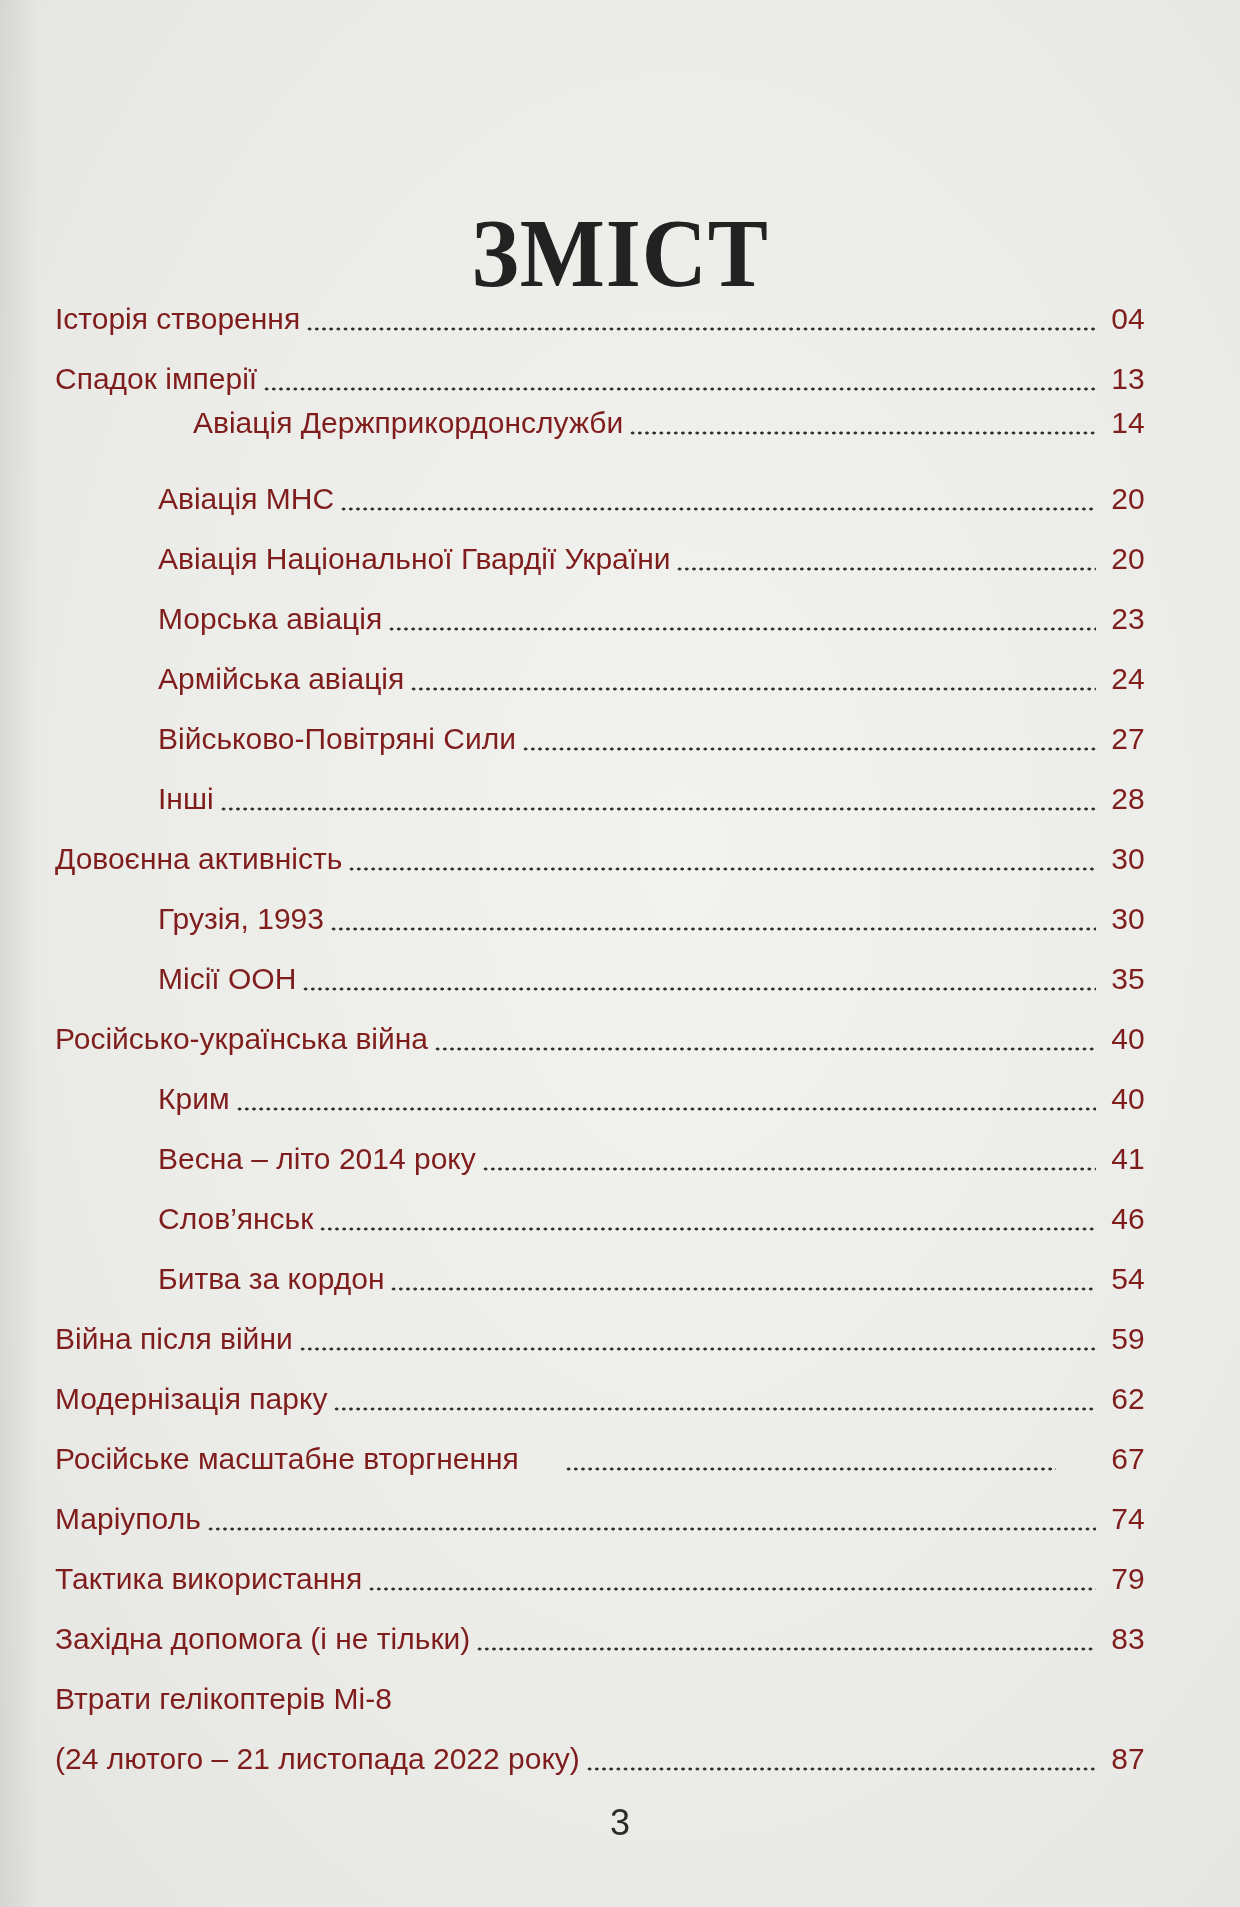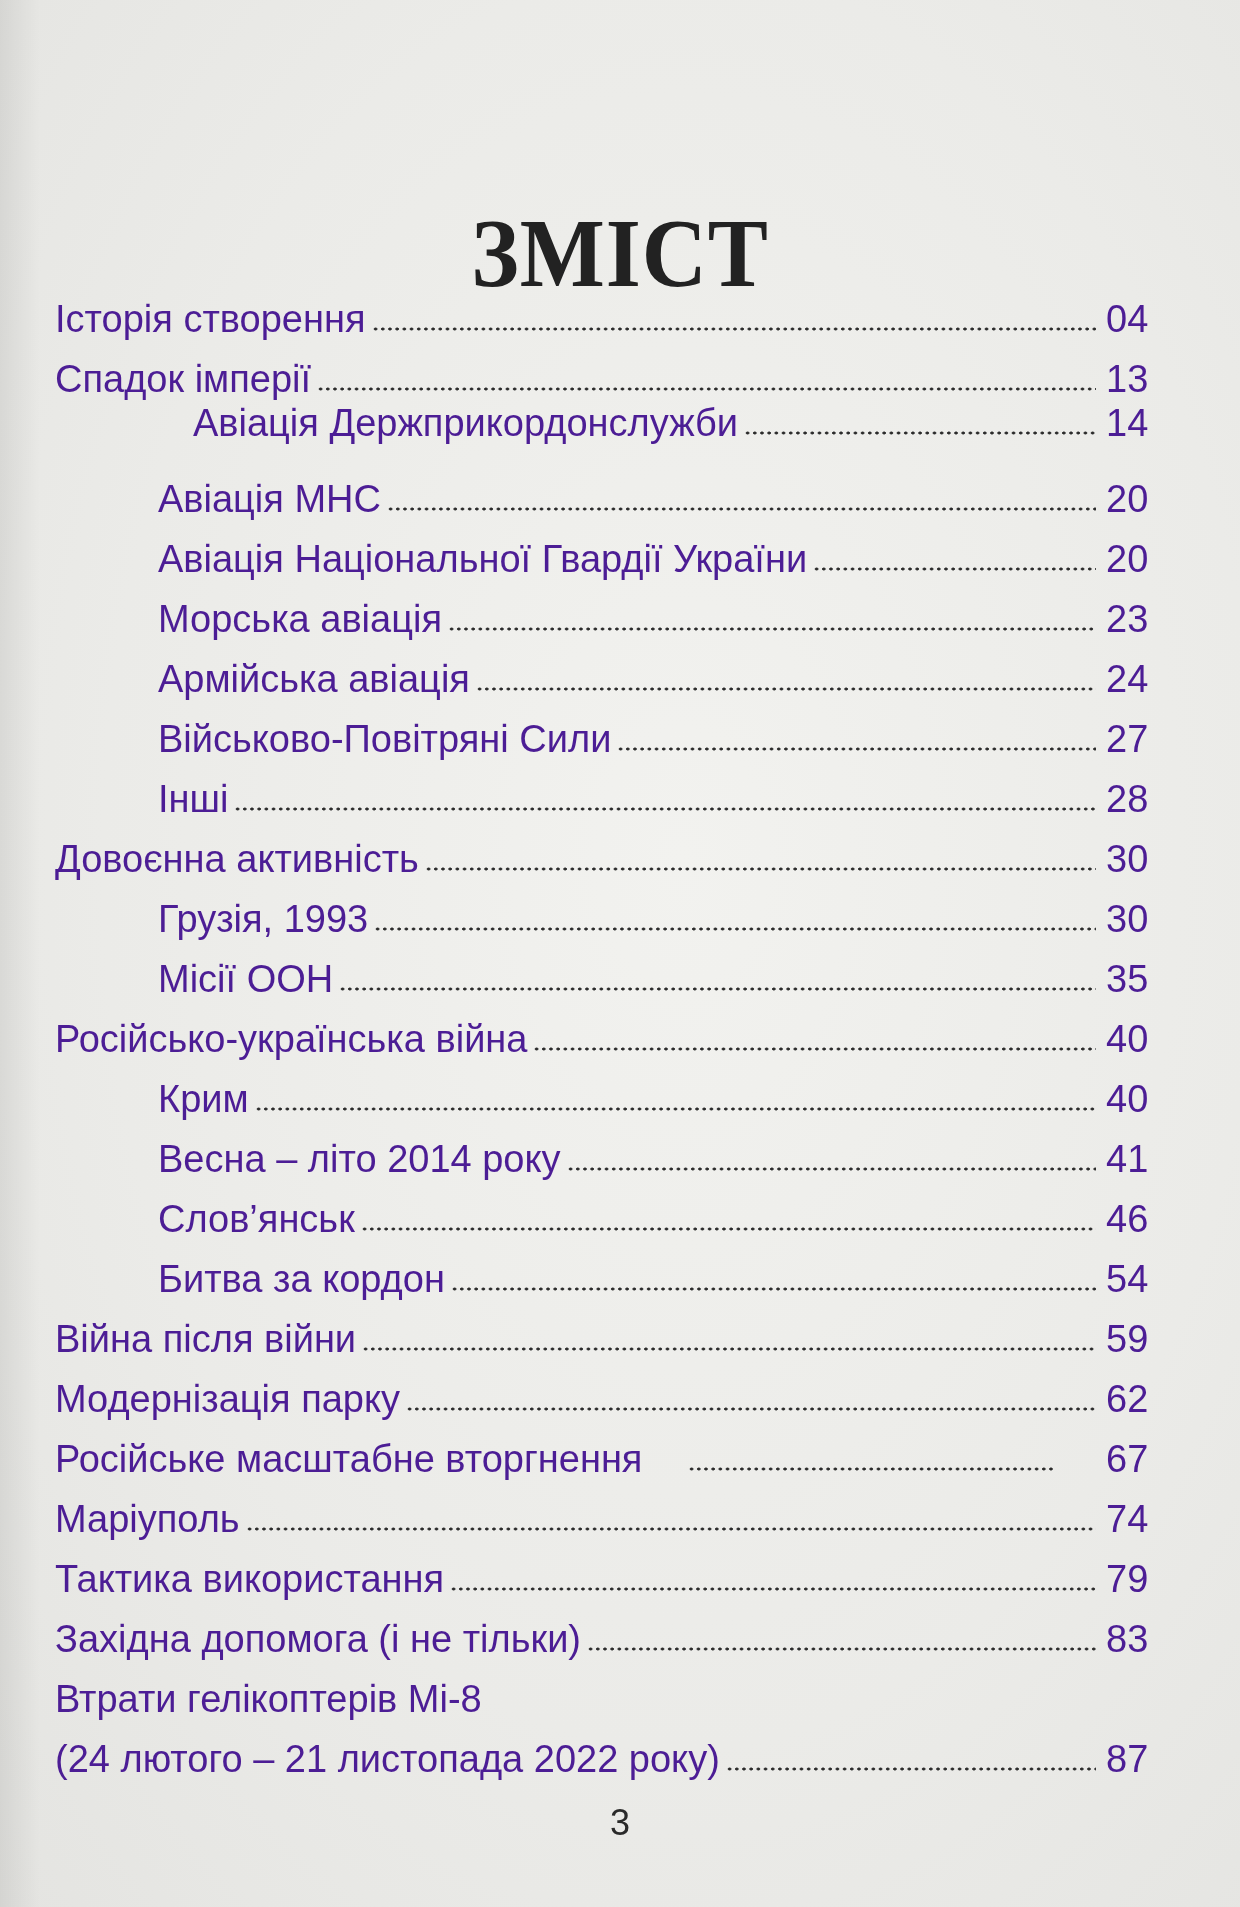--- a/index.html
+++ b/index.html
@@ -46,23 +46,23 @@
       left: 0;
       top: 282px;
       width: 1240px;
     }
     .row {
       position: absolute;
       height: 60px;
       display: flex;
       align-items: flex-end;
       font-family: "Liberation Sans", "DejaVu Sans", sans-serif;
-      font-size: 38px;
+      font-size: 30px;
       line-height: 46px;
-      color: #4c1d95;
+      color: #7f1d1d;
       right: 90px;
     }
     .row.lvl1 { left: 55px; }
     .row.lvl2 { left: 158px; }
     .row .label {
       white-space: nowrap;
       flex: 0 0 auto;
       transform-origin: left bottom;
     }
     .row .dots {
@@ -71,21 +71,21 @@
       height: 4px;
       background-image: radial-gradient(circle, #2a2a2a 1.4px, transparent 1.7px);
       background-size: 7.2px 4px;
       background-repeat: repeat-x;
       background-position: left center;
       min-width: 20px;
     }
     .row .page {
       flex: 0 0 auto;
       white-space: nowrap;
-      text-align: left;
+      text-align: center;
       min-width: 44px;
     }
     .folio {
       position: absolute;
       left: 0;
       width: 1240px;
       top: 1802px;
       text-align: center;
       font-family: "Liberation Sans", "DejaVu Sans", sans-serif;
       font-size: 36px;

